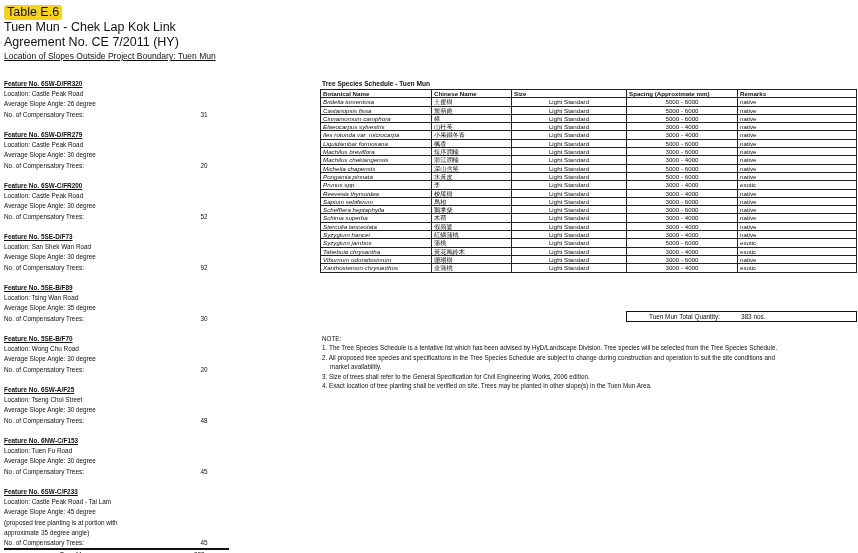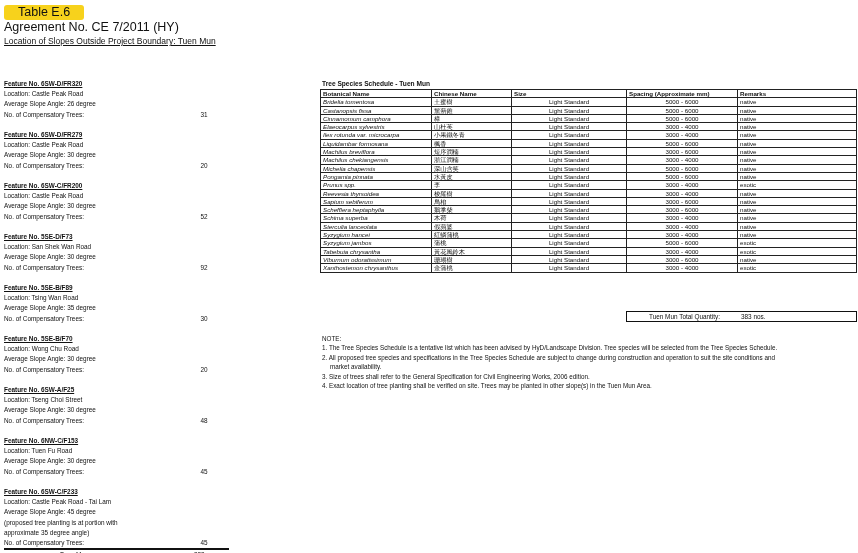--- a/index.html
+++ b/index.html
@@ -1,19 +1,19 @@
 <!DOCTYPE html>
 <html><head>
 <meta charset="utf-8">
 <style>
   html, body { margin:0; padding:0; background:#ffffff; }
   body { width:858px; height:553px; position:relative; overflow:hidden;
          font-family:"Liberation Sans", sans-serif; color:#111; }
   .hdr { position:absolute; left:4px; top:2px; }
-  .tag { display:inline-block; background:#f7d21c; border-radius:3px; padding:0 14px;
+  .tag { display:inline-block; background:#f7d21c; border-radius:3px; padding:0 3px;
          font-size:12.5px; line-height:15px; }
   .hl { font-size:12.5px; line-height:15px; white-space:nowrap; }
   .sub { font-size:8.5px; line-height:11px; margin-top:1px; white-space:nowrap;text-decoration:underline; }
   .left { position:absolute; left:4px; top:79px; width:225px; font-size:6.4px; line-height:10.2px; }
   .feat { margin-bottom:10.2px; position:relative; }
   .feat .ft { font-weight:bold; text-decoration:underline; }
   .feat .row { display:flex; justify-content:space-between; }
   .feat .num { width:30px; text-align:center; position:absolute; right:10px; }
   .last-line { border-bottom:2px solid #111; }
   .total-row { display:flex; position:relative; height:10px; }
@@ -33,20 +33,21 @@
   .tot .l { position:absolute; left:22px; }
   .tot .v { position:absolute; left:114px; }
   .notes { position:absolute; left:322px; top:334px; font-size:6.3px; line-height:9.4px; width:536px; }
   .notes .ind { padding-left:8px; }
 </style>
 </head>
 <body>
 
 <div class="hdr">
   <div><span class="tag">Table E.6</span></div>
+  <div class="hl">Tuen Mun - Chek Lap Kok Link</div>
   <div class="hl">Agreement No. CE 7/2011 (HY)</div>
   <div class="sub">Location of Slopes Outside Project Boundary: Tuen Mun</div>
 </div>
 
 <div class="left" id="features">
     <div class="feat">
       <div class="ft">Feature No. 6SW-D/FR320</div>
     <div>Location: Castle Peak Road</div>
     <div>Average Slope Angle: 26 degree</div>
       <div class="row" style="position:relative">

